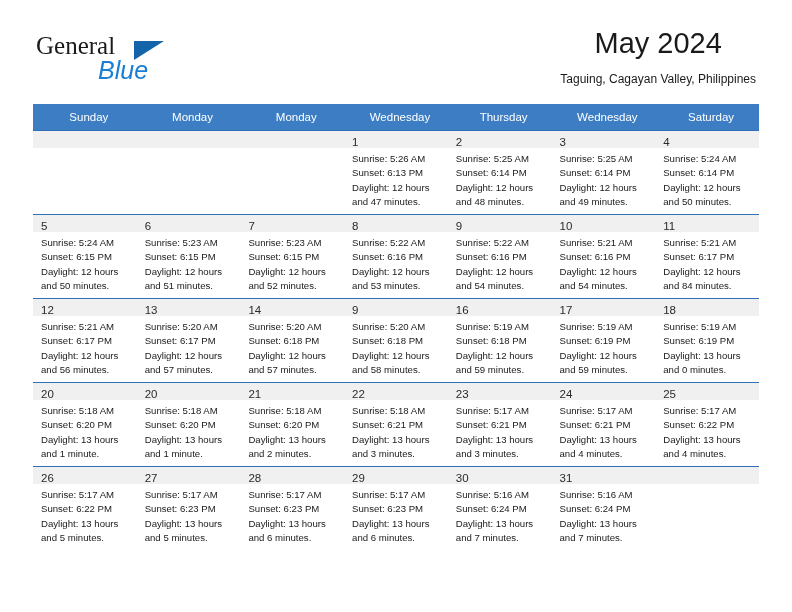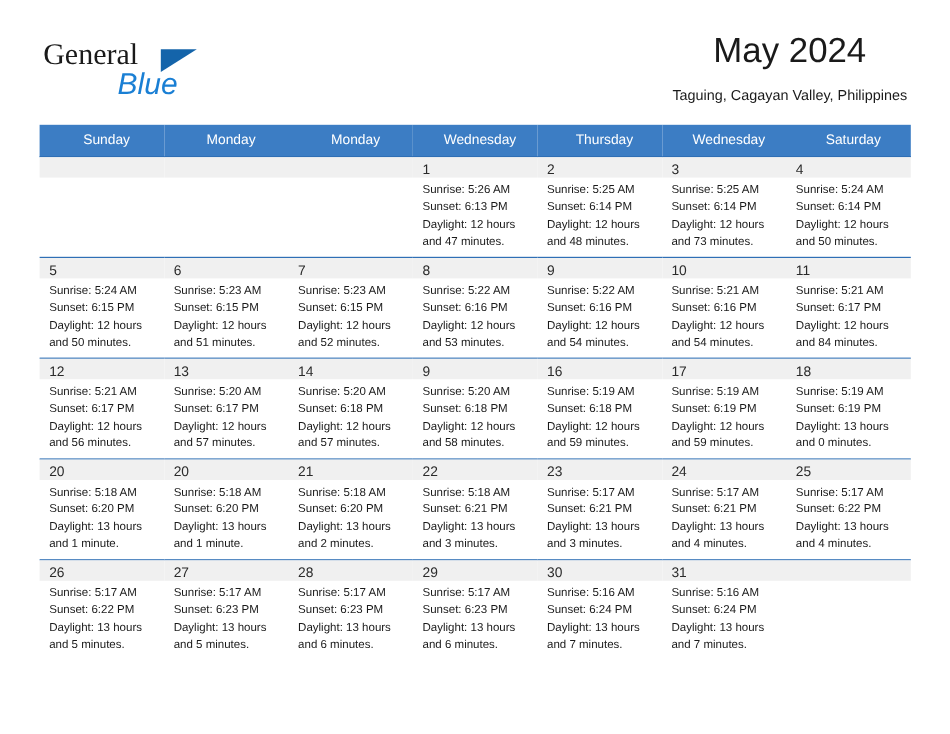--- a/index.html
+++ b/index.html
@@ -214,21 +214,21 @@
               </div>
             </div>
           </td>
           <td>
             <div class="cell-inner cell-filled">
               <div class="day-num-bar"><span class="day-num">3</span></div>
               <div class="cell-body">
                 <div class="cell-line">Sunrise: 5:25 AM</div>
                 <div class="cell-line">Sunset: 6:14 PM</div>
                 <div class="cell-line">Daylight: 12 hours</div>
-                <div class="cell-line">and 73 minutes.</div>
+                <div class="cell-line">and 49 minutes.</div>
               </div>
             </div>
           </td>
           <td>
             <div class="cell-inner cell-filled">
               <div class="day-num-bar"><span class="day-num">4</span></div>
               <div class="cell-body">
                 <div class="cell-line">Sunrise: 5:24 AM</div>
                 <div class="cell-line">Sunset: 6:14 PM</div>
                 <div class="cell-line">Daylight: 12 hours</div>

